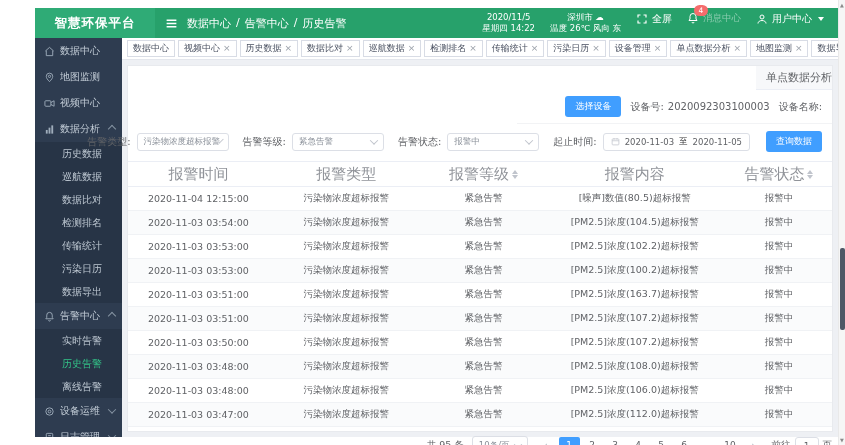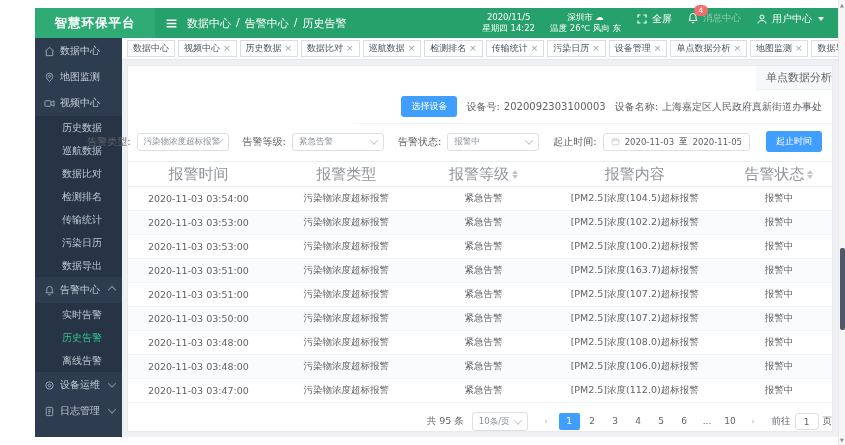--- a/index.html
+++ b/index.html
@@ -157,20 +157,31 @@
         </div>
         <div class="side-item">
           <span class="s-icon">
             <svg viewBox="0 0 24 24">
               <rect x="2" y="6" width="13" height="12" rx="2" fill="none" stroke="currentColor" stroke-width="2"></rect>
               <path d="M15 10l7-4v12l-7-4" fill="none" stroke="currentColor" stroke-width="2"></path>
             </svg>
           </span>
           <span class="lbl">视频中心</span>
         </div>
+        <div class="side-item">
+          <span class="s-icon">
+            <svg viewBox="0 0 24 24">
+              <rect x="4" y="13" width="4" height="8" fill="currentColor"></rect>
+              <rect x="10" y="8" width="4" height="13" fill="currentColor"></rect>
+              <rect x="16" y="3" width="4" height="18" fill="currentColor"></rect>
+            </svg>
+          </span>
+          <span class="lbl">数据分析</span>
+          <span class="chev up"></span>
+        </div>
         <div class="side-sub">
           <div class="sub-item">历史数据</div>
           <div class="sub-item">巡航数据</div>
           <div class="sub-item">数据比对</div>
           <div class="sub-item">检测排名</div>
           <div class="sub-item">传输统计</div>
           <div class="sub-item">污染日历</div>
           <div class="sub-item">数据导出</div>
         </div>
         <div class="side-item">
@@ -262,21 +273,20 @@
 
       <div class="content">
         <section class="card">
           <div class="card-header">单点数据分析</div>
 
           <div class="device-row">
             <button class="btn-blue">选择设备</button>
             <span>设备号:</span>
             <span style="margin-left:-5px;">2020092303100003</span>
             <span>设备名称:</span>
-            <span style="margin-left:-5px;">上海嘉定区人民政府真新街道办事处</span>
           </div>
 
           <div class="filter-row">
             <span>告警类型:</span>
             <div class="select">
               <span>污染物浓度超标报警</span>
               <span class="sel-chev"></span>
             </div>
             <span style="margin-left:8px;">告警等级:</span>
             <div class="select">
@@ -293,41 +303,48 @@
               <span class="cal-icon">
                 <svg viewBox="0 0 24 24">
                     <rect x="3" y="5" width="18" height="16" rx="2" fill="none" stroke="currentColor" stroke-width="2"></rect>
                     <path d="M3 10h18M8 3v4M16 3v4" stroke="currentColor" stroke-width="2" fill="none"></path>
                   </svg>
               </span>
               <span>2020-11-03</span>
               <span style="color:#303133;">至</span>
               <span>2020-11-05</span>
             </div>
-            <button class="btn-blue" style="margin-left:10px;">起止时间</button>
+            <button class="btn-blue" style="margin-left:10px;">查询数据</button>
           </div>
 
           <div class="table-wrap">
             <table>
               <thead>
                   <tr>
                     <th><span>报警时间</span></th>
                     <th><span>报警类型</span></th>
                     <th><span>报警等级</span><span class="sorter">
                         <i class="s-up"></i>
                         <i class="s-down"></i>
                       </span></th>
                     <th><span>报警内容</span></th>
                     <th><span>告警状态</span><span class="sorter">
                         <i class="s-up"></i>
                         <i class="s-down"></i>
                       </span></th>
                   </tr>
                 </thead>
               <tbody>
+                  <tr>
+                    <td>2020-11-04 12:15:00</td>
+                    <td>污染物浓度超标报警</td>
+                    <td>紧急告警</td>
+                    <td>[噪声]数值(80.5)超标报警</td>
+                    <td>报警中</td>
+                  </tr>
                   <tr>
                     <td>2020-11-03 03:54:00</td>
                     <td>污染物浓度超标报警</td>
                     <td>紧急告警</td>
                     <td>[PM2.5]浓度(104.5)超标报警</td>
                     <td>报警中</td>
                   </tr>
                   <tr>
                     <td>2020-11-03 03:53:00</td>
                     <td>污染物浓度超标报警</td>

